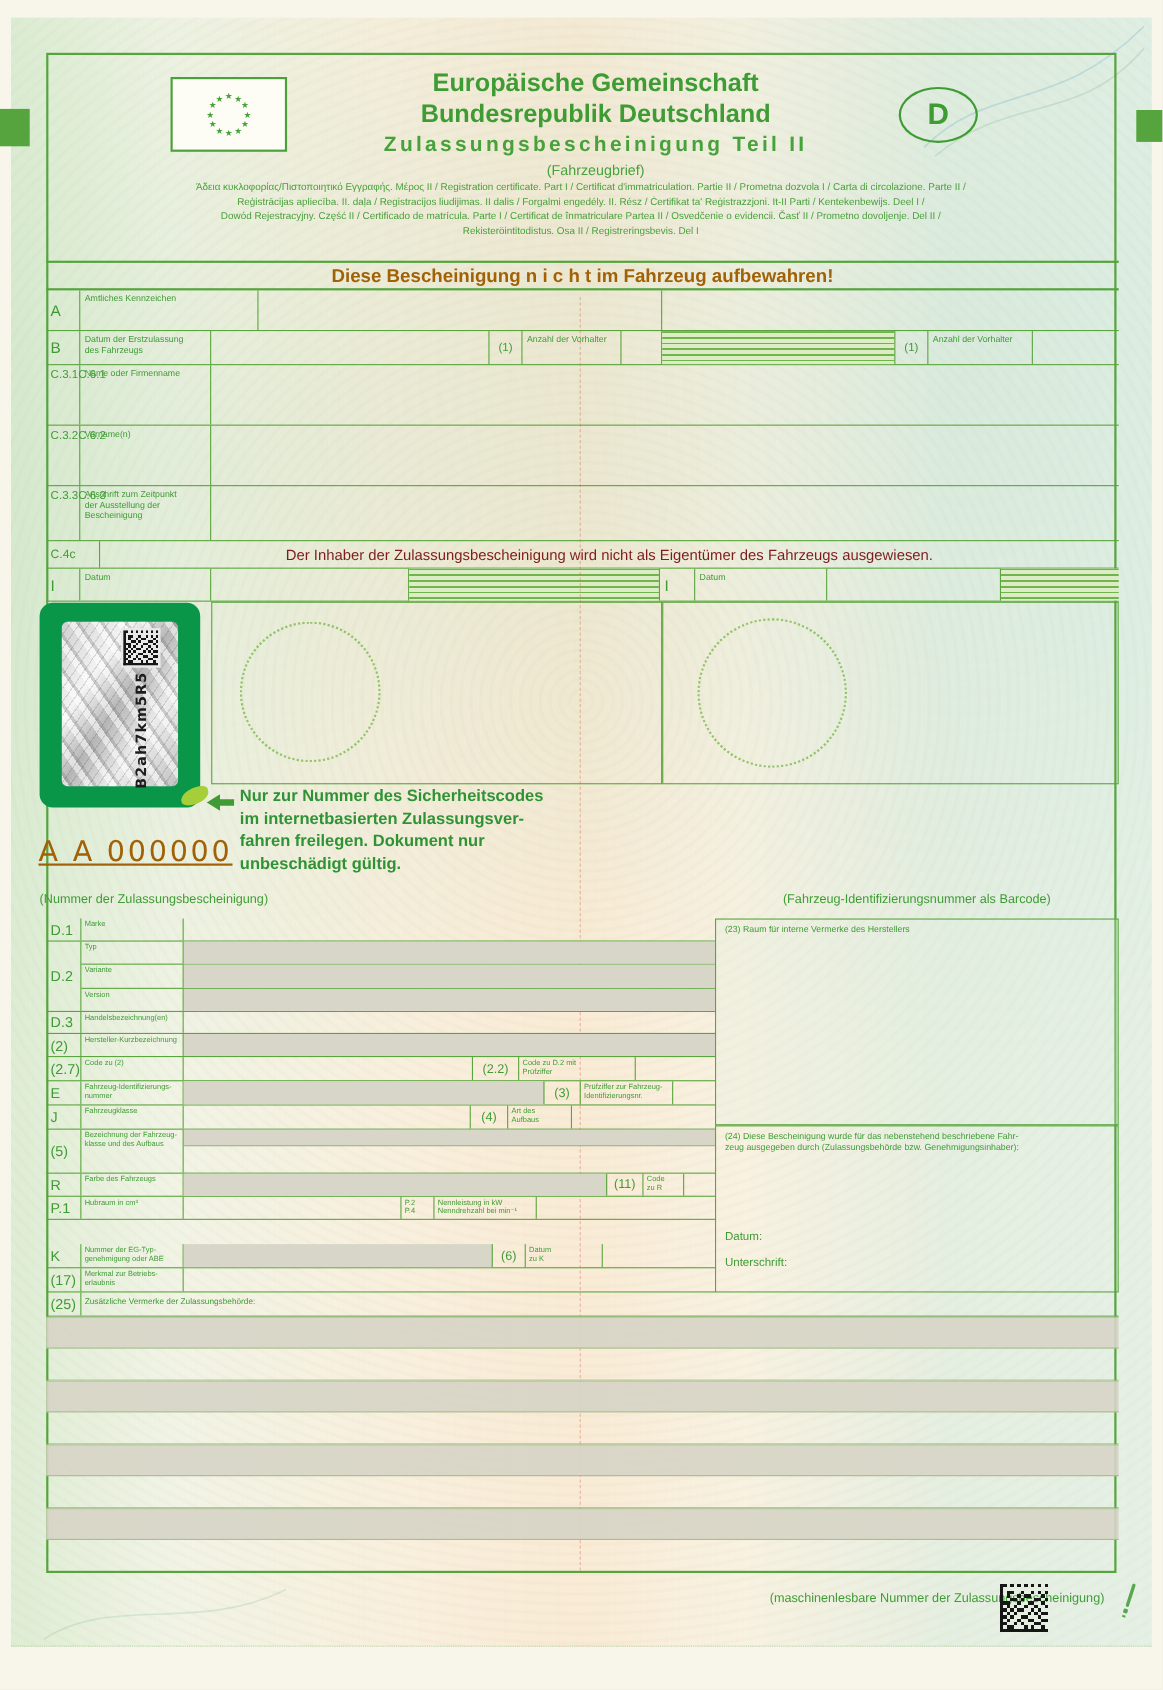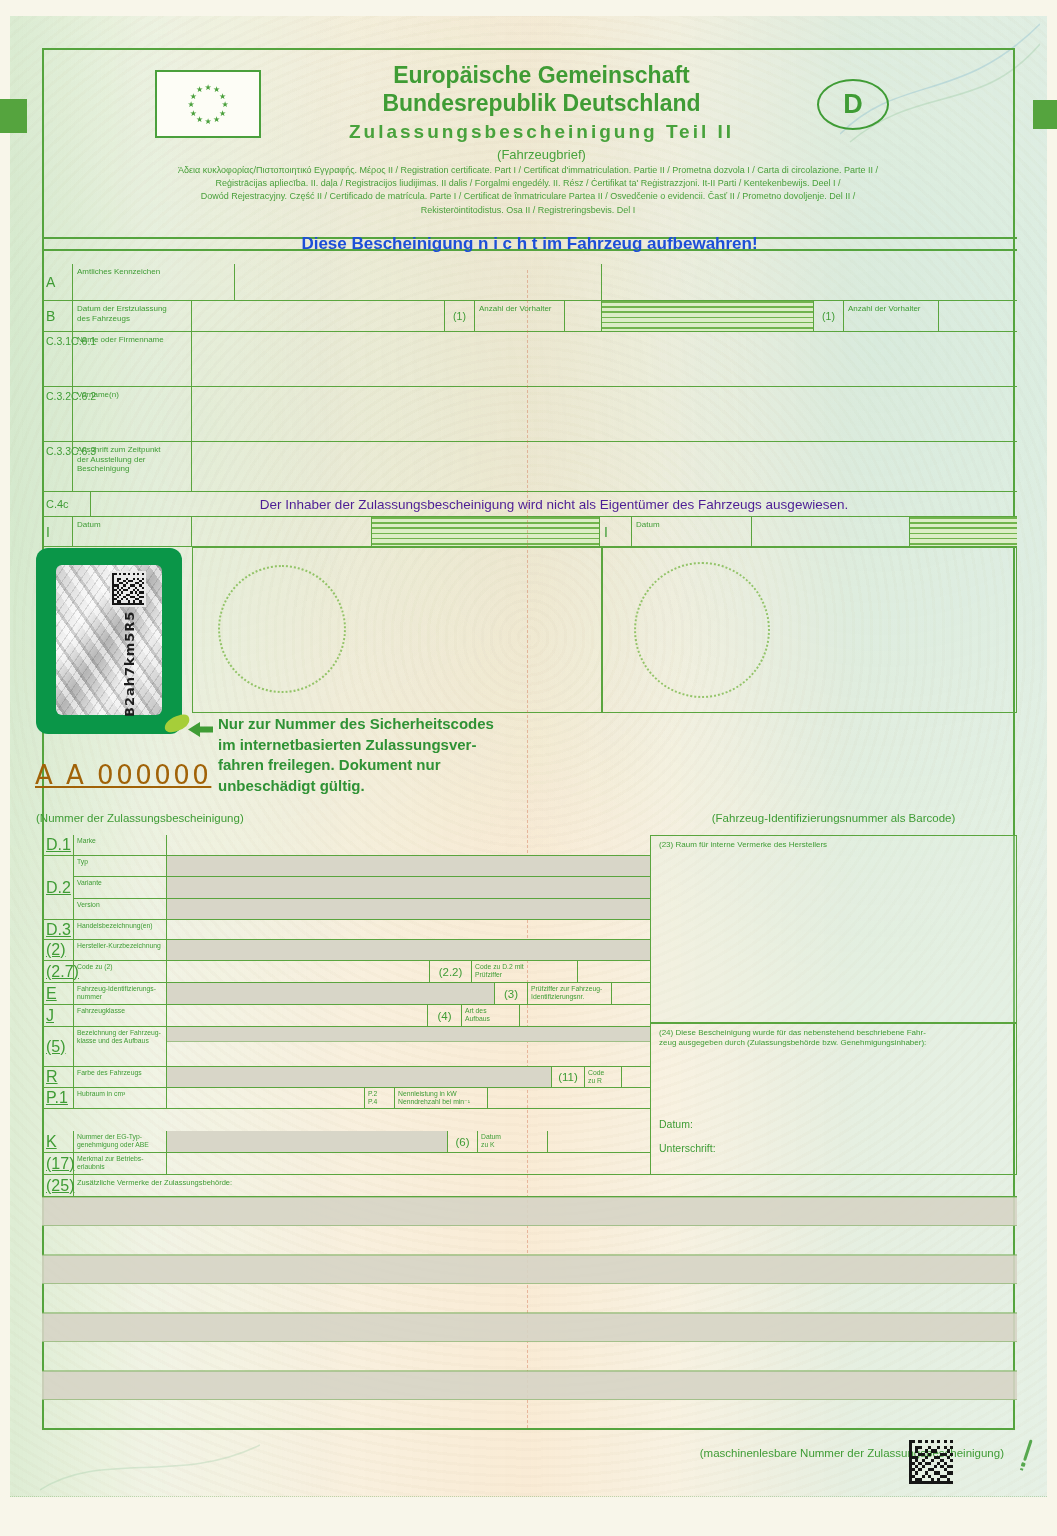--- a/index.html
+++ b/index.html
@@ -24,45 +24,45 @@
   .t2{top:90px;font-size:23px;font-weight:bold;color:#3f9c35;}
   .t3{top:121px;font-size:19px;font-weight:bold;letter-spacing:3px;color:#48a23c;}
   .t4{top:147px;font-size:13px;color:#48a23c;}
   .flagbox{position:absolute;left:155px;top:70px;width:106px;height:68px;background:#fdfdf6;
            border:2px solid #4aa03c;box-sizing:border-box;}
   .oval{position:absolute;left:817px;top:79px;width:68px;height:47px;border:2.5px solid #3f9c35;
         border-radius:50%;display:flex;align-items:center;justify-content:center;
         font-size:27px;font-weight:bold;color:#3f9c35;}
   .multi{position:absolute;left:58px;top:164px;width:940px;text-align:center;
          font-size:9px;line-height:13.2px;color:#4aa03c;}
-  .banner{position:absolute;left:42px;top:237px;width:975px;height:14px;box-sizing:border-box;
+  .banner{position:absolute;left:42px;top:237px;width:975px;height:27px;box-sizing:border-box;
           border-top:2px solid #55a43e;border-bottom:2px solid #55a43e;
           display:flex;align-items:center;justify-content:center;
-          font-size:17px;font-weight:bold;color:#1d4ed8;}
+          font-size:17px;font-weight:bold;color:#a16207;}
   
   .row{position:absolute;left:42px;width:975px;display:flex;box-sizing:border-box;
        border-bottom:1.5px solid #5aa53e;}
   .lrow{position:absolute;left:42px;width:608px;display:flex;box-sizing:border-box;
        border-bottom:1.5px solid #5aa53e;}
   .c{border-right:1.5px solid #5aa53e;box-sizing:border-box;position:relative;}
   .last{border-right:none;}
   .grow{flex:1;}
   .code{display:flex;align-items:center;justify-content:flex-start;padding-left:4px;
         font-size:14px;color:#3f9c35;}
   .code2{flex-direction:row;align-items:flex-start;justify-content:space-between;
          padding:3px 0 3px 4px;font-size:10.5px;}
-  .lcode{font-size:16px;text-decoration:underline;}
+  .lcode{font-size:13px;}
   .lbl{font-size:8px;line-height:9.5px;color:#3f9c35;padding:3px 2px 0 4px;white-space:pre-line;}
   .slbl{font-size:6.8px;line-height:7.8px;padding:2px 1px 0 3px;}
   .num{display:flex;align-items:center;justify-content:center;font-size:10.5px;color:#3f9c35;}
   .lnum{font-size:11.5px;}
   .gray{background:#d8d6c8;}
   .stripe{background:repeating-linear-gradient(180deg,#71b44d 0 1.6px,#dcedc6 1.6px 5.2px);}
   .statement{display:flex;align-items:center;justify-content:center;
-             font-size:13.5px;color:#4c1d95;}
+             font-size:13.5px;color:#7f1d1d;}
   .subcol{flex:1;display:flex;flex-direction:column;}
   .subrow{display:flex;flex:1;border-bottom:1.5px solid #5aa53e;box-sizing:border-box;}
   .subrow.lastsub{border-bottom:none;}
   
   .midbox{position:absolute;border:1.5px solid #5aa53e;box-sizing:border-box;}
   .dotcirc{position:absolute;border:2px dotted #84bd55;border-radius:50%;opacity:.85;}
   .microline{position:absolute;border-left:1px dashed rgba(205,95,60,.38);width:0;}
   .sticker{position:absolute;left:36px;top:548px;width:146px;height:186px;background:#0a9648;
            border-radius:12px;}
   .silver{position:absolute;left:20px;top:17px;width:106px;height:150px;border-radius:6px;

